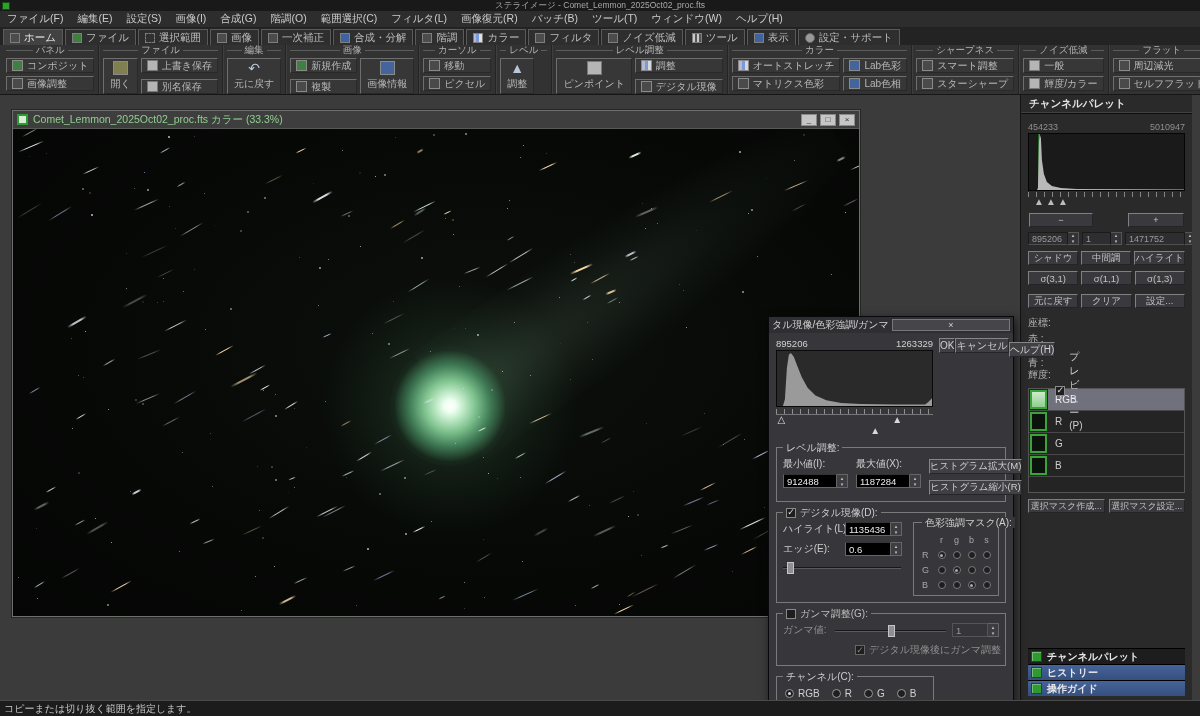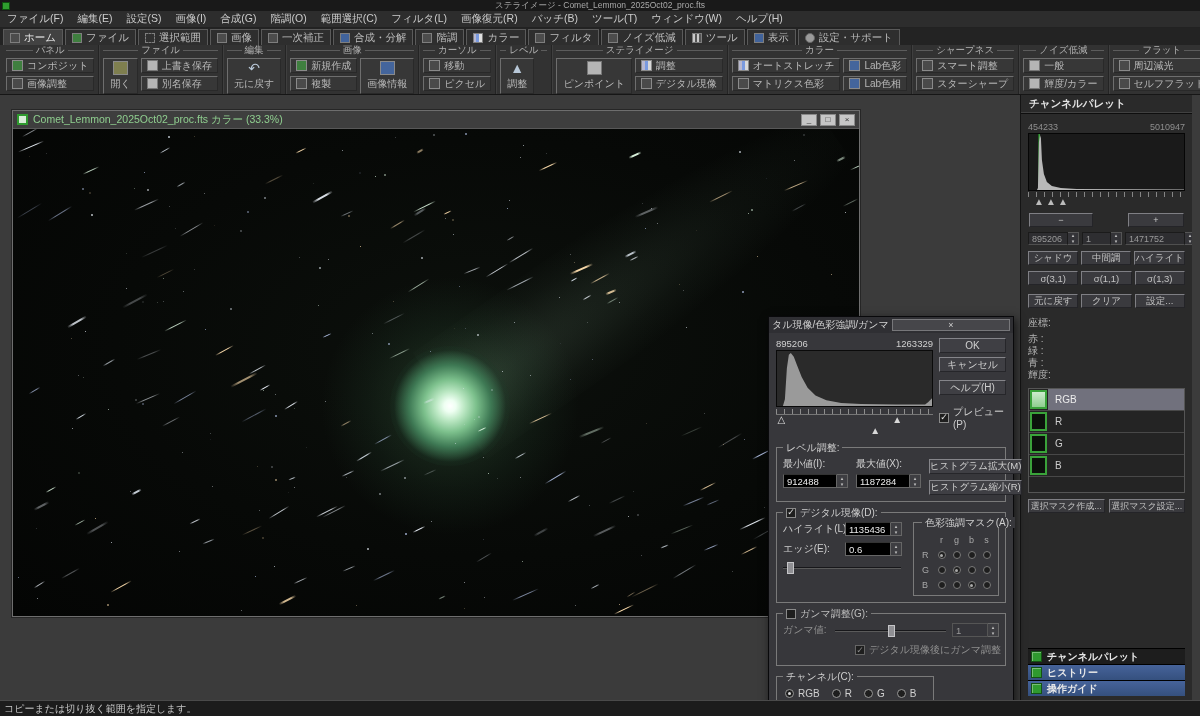--- a/index.html
+++ b/index.html
@@ -25,21 +25,21 @@
   .tic.dashed{border-style:dashed;background:#303030}
   .tic.grid{background:repeating-linear-gradient(90deg,#c8c8c8 0 2px,#555 2px 4px)}
   .tic.gear{border-radius:50%;background:#9a9a9a;border-color:#666}
 
   .toolbar{height:50px;background:#323232;display:flex;align-items:stretch;border-bottom:1px solid #161616;padding-left:2px}
   .tgroup{display:flex;flex-direction:column;padding:0 4px}
   .tgroup+.tgroup{border-left:1px solid #242424;box-shadow:1px 0 0 #3f3f3f inset}
   .tg-label{display:flex;align-items:center;gap:3px;color:#b2b2b2;font-size:9.5px;height:11px;white-space:nowrap}
   .dash{flex:1;height:1px;background:#5c5c5c;min-width:6px}
   .tg-body{display:flex;gap:3px;flex:1;padding:2px 0 4px;align-items:stretch}
-  .tcol{display:flex;flex-direction:column;gap:3px;justify-content:flex-start}
+  .tcol{display:flex;flex-direction:column;gap:3px;justify-content:space-between}
   .tbtn{display:flex;align-items:center;gap:4px;background:#373737;border:1px solid;
     border-color:#6e6e6e #292929 #292929 #6e6e6e;color:#b8b8b8;font-size:10px;padding:0 5px;height:15px;white-space:nowrap}
   .tbtn.big{flex-direction:column;justify-content:center;gap:2px;height:auto;padding:2px 6px}
   .icn{width:11px;height:11px;flex:none;border:1px solid #8a8a8a;background:#4a4a4a}
   .icn.big{width:15px;height:14px}
   .icn.green{background:#3f7f3f}.icn.blue{background:#44659c}.icn.light{background:#b5b5b5;border-color:#777}
   .icn.folder{background:#7f7f4f}.icn.multi{background:linear-gradient(90deg,#b8b8cf 0 33%,#7a9adf 33% 66%,#d8d8d8 66%)}
   .glyph{font-size:14px;line-height:14px;color:#b8c8d8}
 
   
@@ -75,21 +75,21 @@
   .dlg-body{padding:5px 7px 7px}
   .dlg-top{display:flex;gap:6px}
   .hist-col{width:157px}
   .hist-nums{display:flex;justify-content:space-between;font-size:9.5px;color:#d0d0d0;height:12px}
   .hist-box{height:57px;background:#2a2a2a;border:1px solid #0a0a0a}
   .hist-box svg{display:block;width:100%;height:100%}
   .hist-ruler{height:6px;margin-top:2px;border-bottom:1px solid #777;
     background:repeating-linear-gradient(90deg,#8e8e8e 0 1px,transparent 1px 8px)}
   .tri-row{position:relative;height:11px;font-size:10px;color:#d8d8d8}
   .tri{position:absolute;top:-1px;line-height:11px}
-  .btn-col{width:67px;display:flex;flex-direction:column}
+  .btn-col{width:67px;display:flex;flex-direction:row}
   .dbtn{height:15px;background:#3f3f44;border:1px solid;border-color:#85858a #26262a #26262a #85858a;
     color:#d0d0d0;font-size:10px;display:flex;align-items:center;justify-content:center;margin-bottom:4px;white-space:nowrap}
   .dbtn.gap{margin-top:4px}
   .preview{display:flex;align-items:center;gap:4px;margin-top:6px;font-size:10px}
 
   .cb{width:10px;height:10px;background:#1e1e1e;border:1px solid #8a8a8a;display:inline-flex;
     align-items:center;justify-content:center;flex:none}
   .cb-mark{font-size:9px;color:#e0e0e0;line-height:1;display:none}
   .cb.checked .cb-mark{display:block}
   .cb.dis{border-color:#666}.cb.dis .cb-mark{color:#8a8a8a}
@@ -374,21 +374,21 @@
       <div class="tg-body">
         <div class="tbtn big">
             <span class="glyph">▲</span>
             <span>調整</span>
           </div>
       </div>
     </div>
     <div class="tgroup">
       <div class="tg-label">
           <span class="dash"></span>
-          <span>ステライメージ</span>
+          <span>レベル調整</span>
           <span class="dash"></span>
         </div>
       <div class="tg-body">
         <div class="tbtn big">
             <span class="icn big light"></span>
             <span>ピンポイント</span>
           </div>
         <div class="tcol">
           <div class="tbtn">
               <span class="icn multi"></span>

